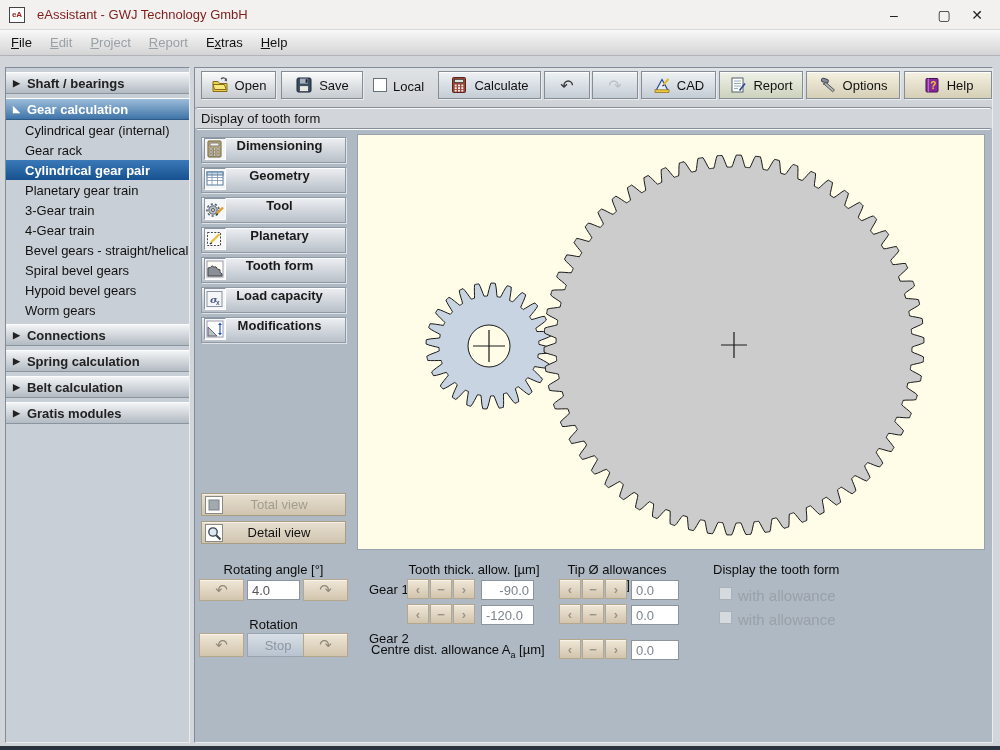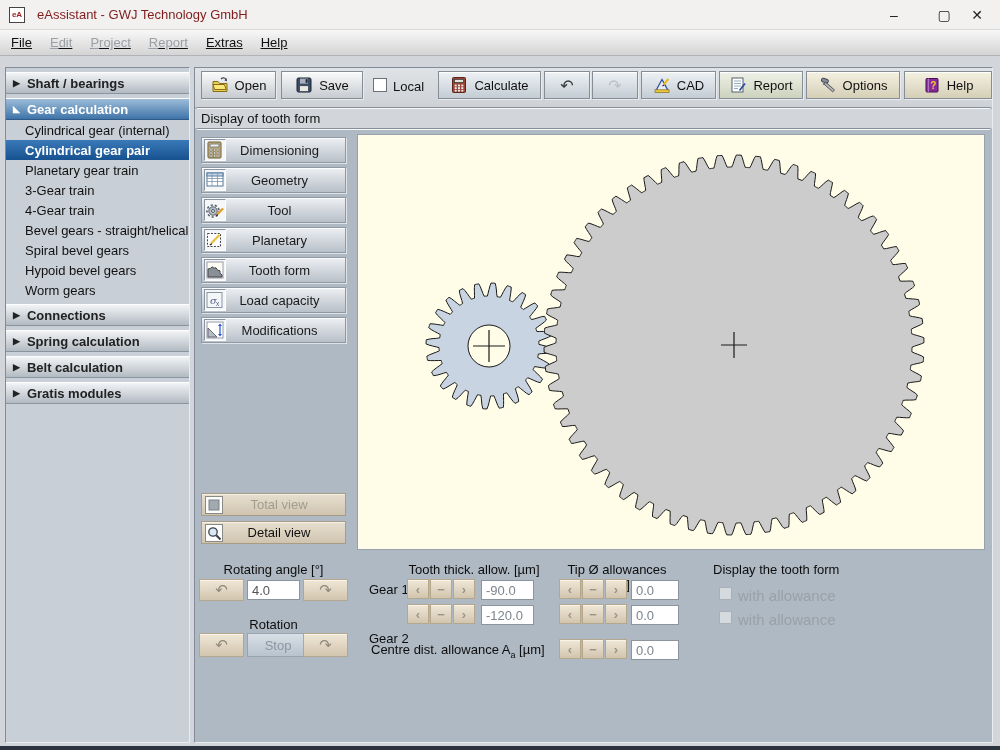--- a/index.html
+++ b/index.html
@@ -13,21 +13,21 @@
   #title-bar { position:absolute; left:0; top:0; width:1000px; height:30px;
     background:#f2f1f0; border-bottom:1px solid #d8d8d8; display:flex; align-items:center; }
   #app-logo { width:16px; height:16px; margin-left:9px; border:1px solid #444; background:#fff;
     font-size:8px; font-weight:bold; display:flex; align-items:center; justify-content:center; color:#a02020; }
   #win-title { margin-left:12px; font-size:13px; color:#7f1d1d; }
   .win-btn { position:absolute; top:0; width:44px; height:30px; display:flex; align-items:center; justify-content:center;
     font-size:14px; color:#222; }
   
   #menu-bar { position:absolute; left:0; top:30px; width:1000px; height:26px;
     background:linear-gradient(#f8f8f8,#d4d4d4); border-bottom:1px solid #b0b4b8;
-    display:flex; align-items:center; padding-left:2px;text-decoration:underline; }
+    display:flex; align-items:center; padding-left:2px; }
   .menu-item { padding:3px 9px; font-size:13px; color:#111; }
   .menu-item.disabled { color:#9aa0a6; }
   
   #sidebar { position:absolute; left:5px; top:67px; width:185px; height:676px;
     background:#c9cfd6; border:1px solid #828c98; border-right-color:#e9edf0; border-bottom-color:#e9edf0; overflow:hidden; }
   #main-panel { position:absolute; left:194px; top:67px; width:799px; height:676px;
     background:#afb9c3; border:1px solid #828c98; border-right-color:#e9edf0; border-bottom-color:#e9edf0; overflow:hidden; }
   #bottom-edge { position:absolute; left:0; bottom:0; width:1000px; height:4px; background:#2a333e; }
   
   .sb-h { height:22px; margin-top:4px; display:flex; align-items:center; gap:7px; padding-left:7px;
@@ -48,21 +48,21 @@
   .tint-green { background:linear-gradient(#eff2e8,#ccd2bd); }
   .tint-beige { background:linear-gradient(#f5f1e1,#d5cfb7); }
   .glyph-undo { font-size:16px; color:#3a3a3a; }
   .glyph-redo { font-size:16px; color:#bcc0c4; }
   #local-box { position:absolute; left:178px; top:10px; width:14px; height:14px; background:#fff; border:1px solid #6a727a; }
   #local-label { position:absolute; left:198px; top:11px; }
   #section-title { position:absolute; left:6px; top:43px; font-size:13px; color:#111; }
   
   .toolbtn { position:absolute; left:6px; width:145px; height:26px;
     background:linear-gradient(#edeff2,#b8c0c9); border:1px solid #8f99a3; box-shadow:inset 0 1px 0 #fcfdfe, 1px 1px 0 #dfe3e7;
-    display:flex; align-items:center; font-size:13px; color:#1a1a1a; }
+    display:flex; font-size:13px; color:#1a1a1a;font-weight:bold; }
   .iconbox { width:22px; height:22px; margin-left:2px; background:#f4f6f8;
     border:1px solid #8a94a0; border-right-color:#fff; border-bottom-color:#fff;
     display:flex; align-items:center; justify-content:center; flex:none; }
   .toolbtn .lbl { flex:1; text-align:center; margin-right:12px; }
   
   #canvas { position:absolute; left:162px; top:66px; width:628px; height:416px;
     background:#fffde8; border:1px solid #98a2ac; }
   #canvas svg { position:absolute; left:0; top:0; }
   
   .viewbtn { position:absolute; left:6px; width:145px; height:23px;
@@ -114,20 +114,21 @@
 <div id="sidebar">
     <div class="sb-h">
       <span class="sb-arrow">▶</span>
       <span>Shaft / bearings</span>
     </div>
     <div class="sb-h active">
       <span class="sb-arrow">◣</span>
       <span>Gear calculation</span>
     </div>
     <div class="sb-i">Cylindrical gear (internal)</div>
+    <div class="sb-i">Gear rack</div>
     <div class="sb-i selected">Cylindrical gear pair</div>
     <div class="sb-i">Planetary gear train</div>
     <div class="sb-i">3-Gear train</div>
     <div class="sb-i">4-Gear train</div>
     <div class="sb-i">Bevel gears - straight/helical</div>
     <div class="sb-i">Spiral bevel gears</div>
     <div class="sb-i">Hypoid bevel gears</div>
     <div class="sb-i">Worm gears</div>
     <div class="sb-h">
       <span class="sb-arrow">▶</span>
@@ -361,21 +362,21 @@
       <span>↶</span>
     </div>
   <div class="stopbtn" style="left:52px;top:565px;width:62px;height:24px">Stop</div>
   <div class="beigebtn" style="left:108px;top:565px;width:45px;height:24px">
       <span>↷</span>
     </div>
 
   <div class="blabel center" style="left:204px;top:494px;width:150px">Tooth thick. allow. [µm]</div>
   <div class="blabel" style="left:174px;top:514px">Gear 1</div>
   <div class="blabel" style="left:174px;top:563px">Gear 2</div>
-  <input class="tinput" style="left: 286px; top: 512px; width: 53px;" value="-90.0">
+  <input class="tinput" style="left: 286px; top: 512px; width: 53px; text-align: right;" value="-90.0">
   <input class="tinput" style="left: 286px; top: 537px; width: 53px;" value="-120.0">
 
   <div class="blabel center" style="left:358px;top:494px;width:128px">Tip Ø allowances [µm]</div>
   <input class="tinput" style="left: 436px; top: 512px; width: 48px;" value="0.0">
   <input class="tinput" style="left: 436px; top: 537px; width: 48px;" value="0.0">
 
   <div class="blabel" style="left:176px;top:574px"><span>Centre dist. allowance A</span><sub>a</sub><span> [µm]</span></div>
   <input class="tinput" style="left: 436px; top: 572px; width: 48px;" value="0.0">
 
   <div class="blabel" style="left:518px;top:494px">Display the tooth form</div>

